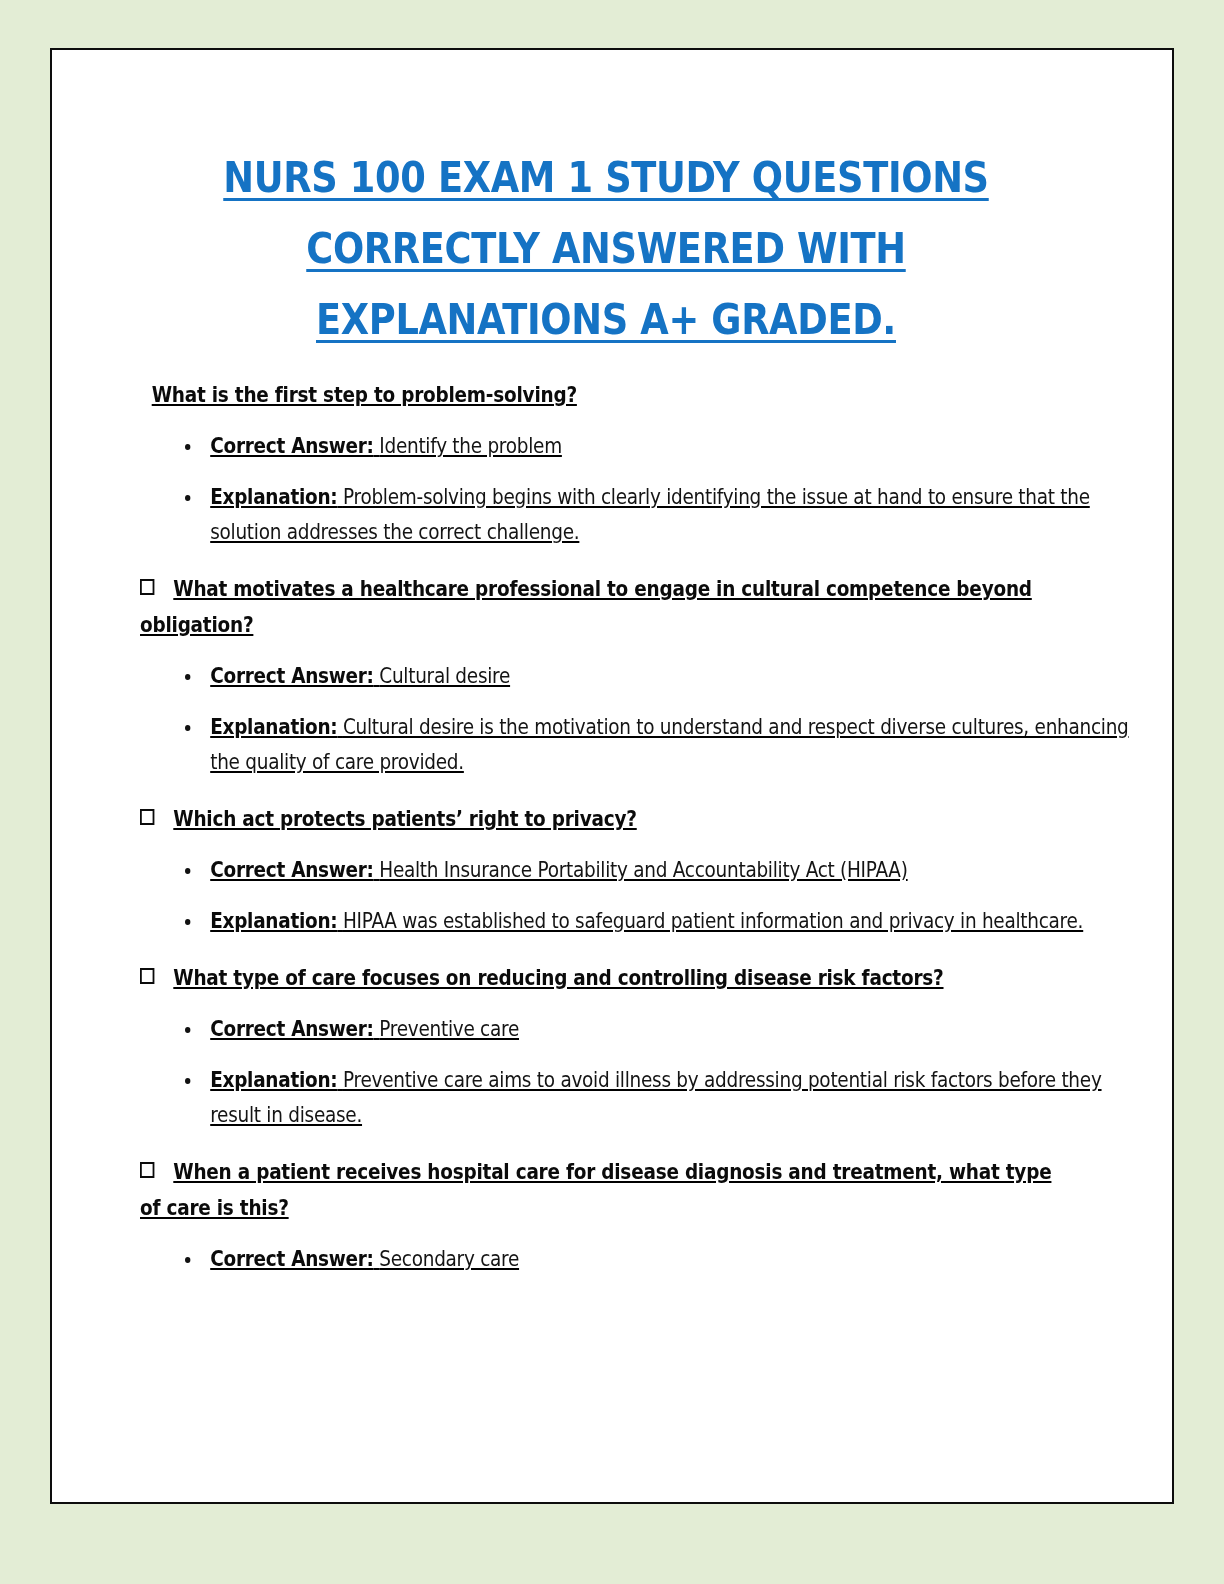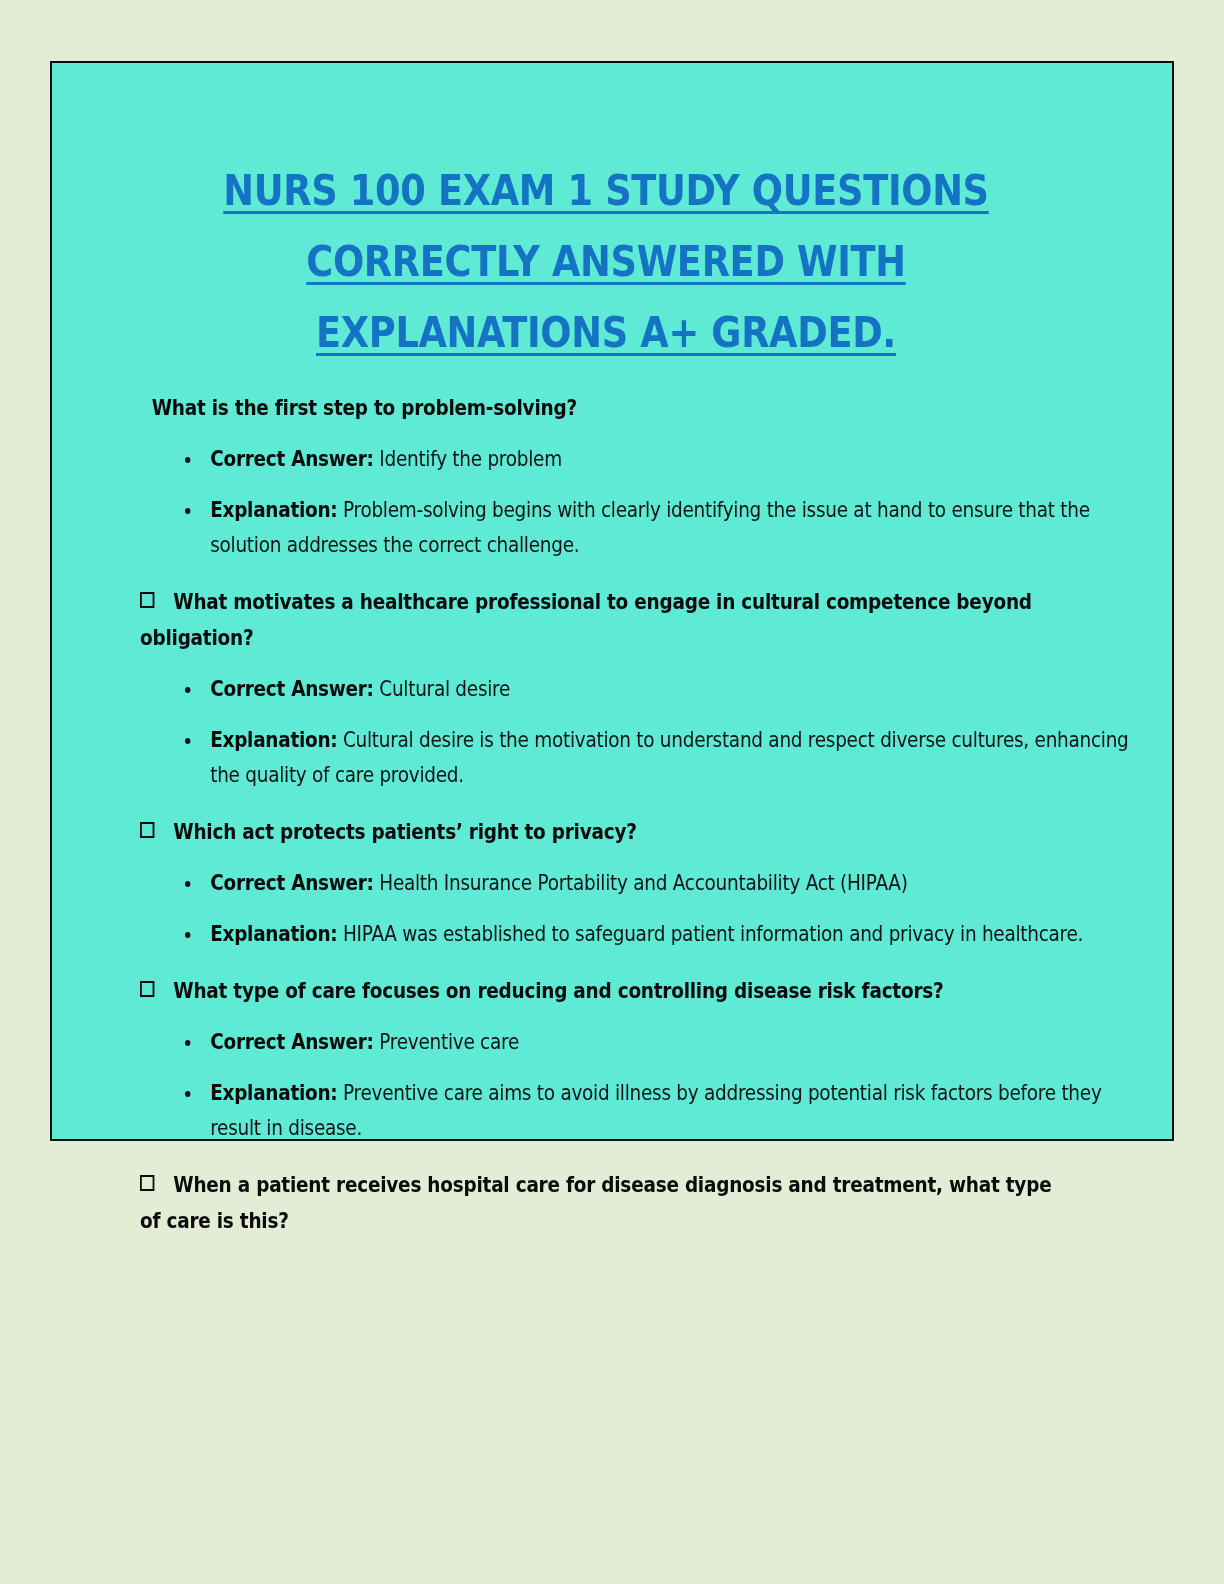--- a/index.html
+++ b/index.html
@@ -13,26 +13,26 @@
     background: #e3edd5;
     font-family: "Liberation Sans", sans-serif;
     -webkit-font-smoothing: antialiased;
     overflow: hidden;
   }
 
   
   .page {
     position: absolute;
     left: 50px;
-    top: 61px;
+    top: 48px;
     width: 1124px;
-    height: 1080px;
+    height: 1456px;
     border: 2px solid #0d0d0d;
     box-sizing: border-box;
-    background: #5eead4;
+    background: #ffffff;
   }
 
   .page-inner {
     position: absolute;
     left: 88px;
     top: 0;
     width: 932px;
   }
 
   
@@ -54,20 +54,21 @@
     text-decoration: underline;
     text-decoration-thickness: 3px;
     text-underline-offset: 6px;
   }
 
   
   .qa-list {
     margin: 0;
     padding: 0;
     list-style: none;
+    text-decoration: underline;
   }
 
   .question {
     font-family: "DejaVu Sans", sans-serif;
     font-weight: 700;
     font-size: 20.5px;
     line-height: 36px;
     color: #0b0b0b;
     letter-spacing: -0.25px;
     transform: scaleX(0.9);
@@ -216,17 +217,24 @@
             <span class="lbl">Explanation:</span>
             <span class="val">Preventive care aims to avoid illness by addressing potential risk factors before they result in disease.</span>
           </li>
         </ul>
       </li>
 
       <li class="block">
         <p class="question has-box">
           <span class="checkbox-glyph"></span><span>When a patient receives hospital care for disease diagnosis and treatment, what type of care is this?</span>
         </p>
+        <ul class="answers">
+          <li class="answer-item">
+            <span class="bullet-dot"></span>
+            <span class="lbl">Correct Answer:</span>
+            <span class="val">Secondary care</span>
+          </li>
+        </ul>
       </li>
 
     </ul>
   </div>
 </div>
 
 </body></html>

